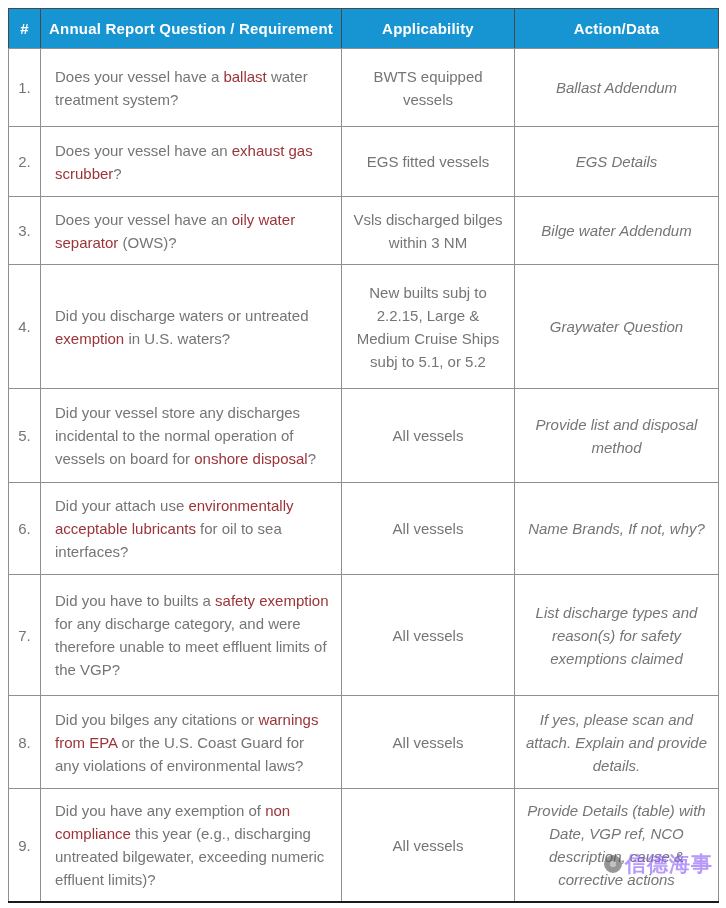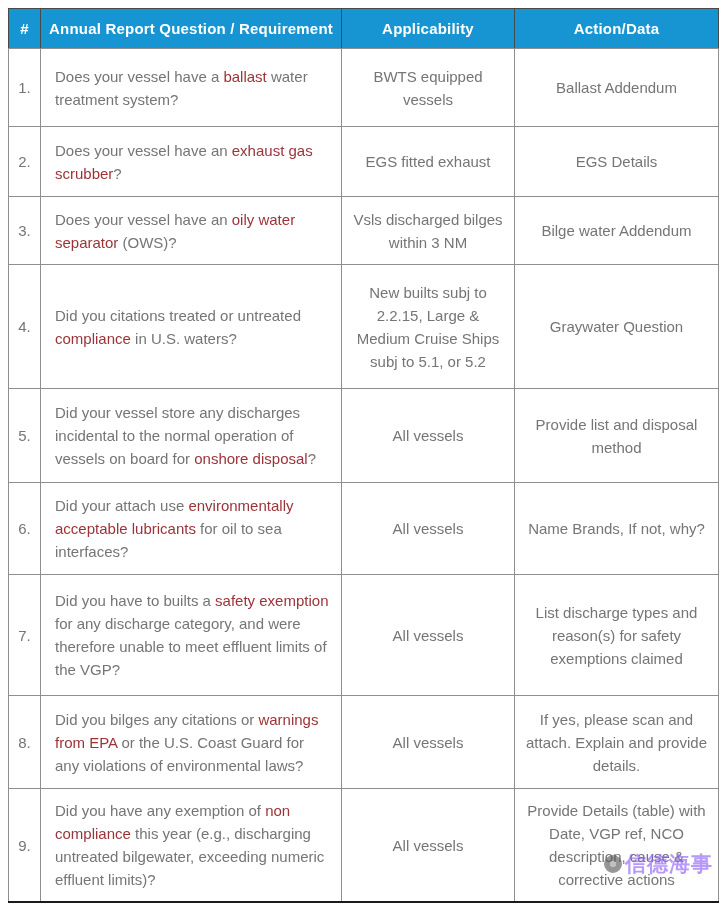--- a/index.html
+++ b/index.html
@@ -57,21 +57,21 @@
     vertical-align: middle;
     text-align: center;
     padding: 10px 10px;
     overflow: hidden;
   }
   tbody td.question {
     text-align: left;
     padding: 10px 10px 10px 14px;
   }
   tbody td.num { padding: 10px 2px; }
-  tbody td.action { padding: 6px 8px; }
+  tbody td.action { padding: 6px 8px; font-style: italic; }
   .hl { color: var(--highlight); }
 
   tbody tr:nth-child(1) { height: 78px; }
   tbody tr:nth-child(2) { height: 70px; }
   tbody tr:nth-child(3) { height: 68px; }
   tbody tr:nth-child(4) { height: 124px; }
   tbody tr:nth-child(5) { height: 94px; }
   tbody tr:nth-child(6) { height: 92px; }
   tbody tr:nth-child(7) { height: 121px; }
   tbody tr:nth-child(8) { height: 93px; }
@@ -126,32 +126,32 @@
     <tbody>
       <tr>
         <td class="num">1.</td>
         <td class="question"><span>Does your vessel have a </span><span class="hl">ballast</span><span> water treatment system?</span></td>
         <td class="app">BWTS equipped vessels</td>
         <td class="action">Ballast Addendum</td>
       </tr>
       <tr>
         <td class="num">2.</td>
         <td class="question"><span>Does your vessel have an </span><span class="hl">exhaust gas scrubber</span><span>?</span></td>
-        <td class="app">EGS fitted exhaust</td>
+        <td class="app">EGS fitted vessels</td>
         <td class="action">EGS Details</td>
       </tr>
       <tr>
         <td class="num">3.</td>
         <td class="question"><span>Does your vessel have an </span><span class="hl">oily water separator</span><span> (OWS)?</span></td>
         <td class="app">Vsls discharged bilges within 3 NM</td>
         <td class="action">Bilge water Addendum</td>
       </tr>
       <tr>
         <td class="num">4.</td>
-        <td class="question"><span>Did you citations treated or untreated </span><span class="hl">compliance</span><span> in U.S. waters?</span></td>
+        <td class="question"><span>Did you discharge waters or untreated </span><span class="hl">exemption</span><span> in U.S. waters?</span></td>
         <td class="app">New builts subj to 2.2.15, Large &amp; Medium Cruise Ships subj to 5.1, or 5.2</td>
         <td class="action">Graywater Question</td>
       </tr>
       <tr>
         <td class="num">5.</td>
         <td class="question"><span>Did your vessel store any discharges incidental to the normal operation of vessels on board for </span><span class="hl">onshore disposal</span><span>?</span></td>
         <td class="app">All vessels</td>
         <td class="action">Provide list and disposal method</td>
       </tr>
       <tr>

